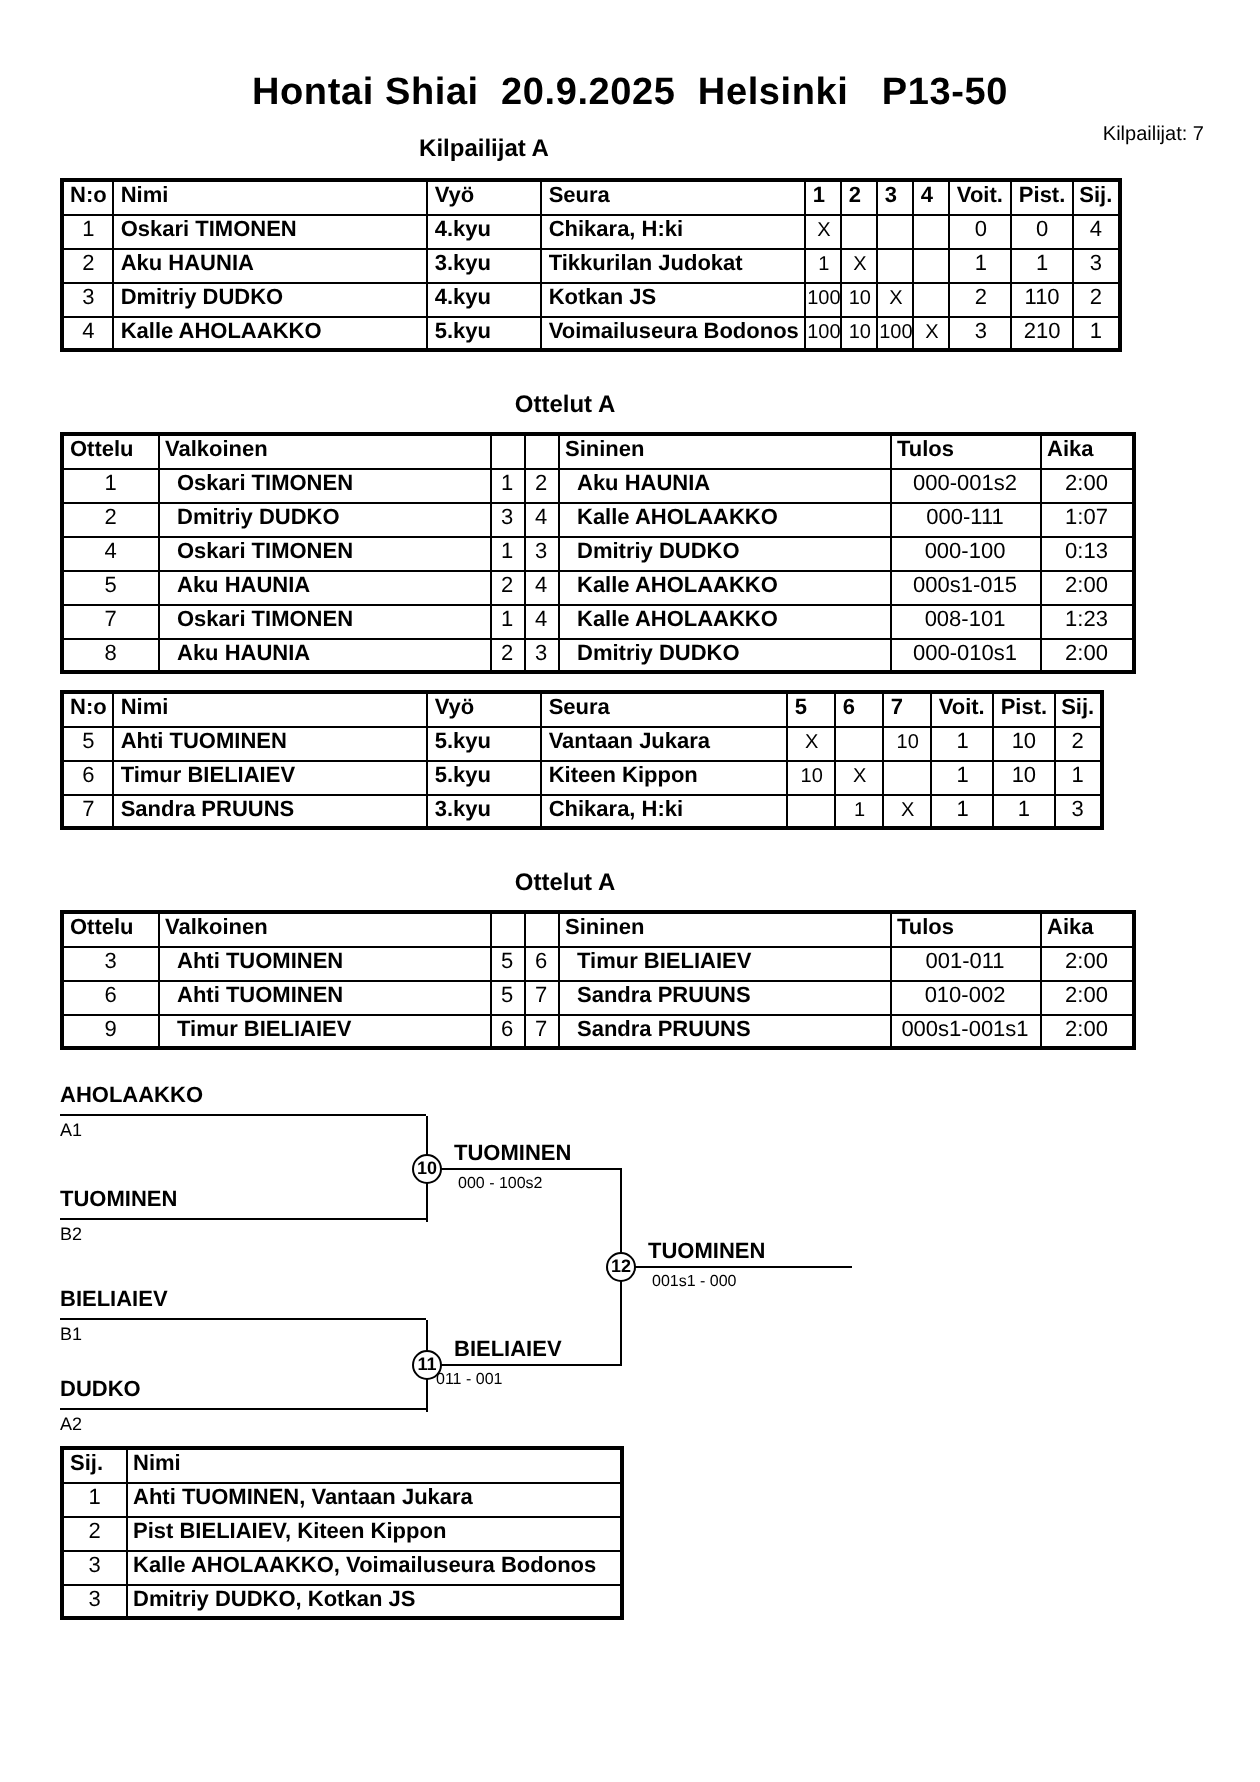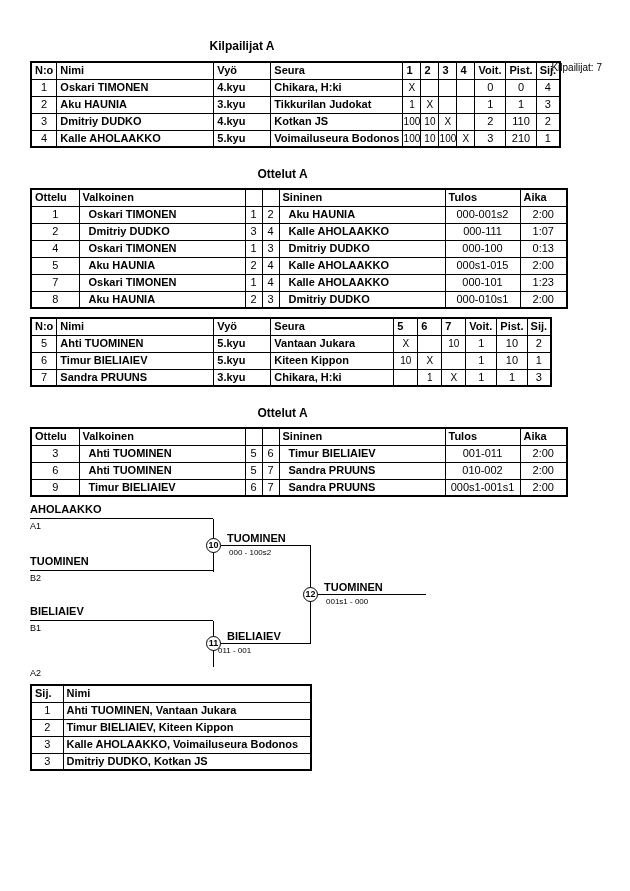--- a/index.html
+++ b/index.html
@@ -26,40 +26,41 @@
   .sm { font-size:10px; padding:1px 0; text-align:center; }
   .pad { padding-left:9px; }
 
   #heading-pool-a, #heading-pool-b { margin-top:9px; width:424px; }
   #table-pool-a, #table-pool-b { margin-top:8px; }
   #heading-matches-a, #heading-matches-b { margin-top:19px; width:505px; }
   #table-matches-a, #table-matches-b { margin-top:7px; }
   #heading-results { margin-top:6px; width:280px; }
   #table-results { margin-top:7px; }
 
-  .bracket { position:relative; margin-top:2px; width:565px; height:178px; }
+  .bracket { position:relative; margin-top:13px; width:565px; height:178px; }
   .entry {
     position:absolute; left:0; width:183px; height:16px; line-height:13px;
     font-size:11px; font-weight:bold; border-bottom:1px solid #000; padding-bottom:2px;
   }
   .seed { position:absolute; left:0; font-size:9px; line-height:10px; }
   .vl { position:absolute; width:1px; background:#000; }
   .hl { position:absolute; height:1px; background:#000; }
   .match-circle {
     position:absolute; width:15px; height:15px; border:1px solid #000; border-radius:50%;
     background:#fff; font-size:9px; font-weight:bold; text-align:center; line-height:13px; z-index:2;
   }
   .bw { position:absolute; font-size:11px; font-weight:bold; line-height:12px; }
   .bs { position:absolute; font-size:8px; line-height:9px; }
 </style>
 </head>
 <body>
 
 <div class="page">
 
+  <div class="doc-title">Hontai Shiai  20.9.2025  Helsinki   P13-50</div>
   <div class="competitors-note">Kilpailijat: 7</div>
 
   <div class="sec" id="heading-pool-a">Kilpailijat A</div>
   <table id="table-pool-a">
     <colgroup>
       <col style="width:18px">
         <col style="width:157px">
         <col style="width:57px">
         <col style="width:123px">
       <col style="width:18px">
@@ -195,21 +196,21 @@
       <td class="l pad b">Kalle AHOLAAKKO</td>
       <td class="c">000s1-015</td>
       <td class="c">2:00</td>
     </tr>
     <tr>
       <td class="c">7</td>
       <td class="l pad">Oskari TIMONEN</td>
       <td class="c">1</td>
       <td class="c">4</td>
       <td class="l pad b">Kalle AHOLAAKKO</td>
-      <td class="c">000-101</td>
+      <td class="c">008-101</td>
       <td class="c">1:23</td>
     </tr>
     <tr>
       <td class="c">8</td>
       <td class="l pad">Aku HAUNIA</td>
       <td class="c">2</td>
       <td class="c">3</td>
       <td class="l pad b">Dmitriy DUDKO</td>
       <td class="c">000-010s1</td>
       <td class="c">2:00</td>
@@ -333,20 +334,21 @@
   </tbody>
     </table>
 
   <div class="bracket">
     <div class="entry" style="top:4px">AHOLAAKKO</div>
     <div class="seed" style="top:22px">A1</div>
     <div class="entry" style="top:56px">TUOMINEN</div>
     <div class="seed" style="top:74px">B2</div>
     <div class="entry" style="top:106px">BIELIAIEV</div>
     <div class="seed" style="top:124px">B1</div>
+    <div class="entry" style="top:151px">DUDKO</div>
     <div class="seed" style="top:169px">A2</div>
 
     <div class="vl" style="left:183px;top:20px;height:53px"></div>
     <div class="vl" style="left:183px;top:122px;height:46px"></div>
     <div class="hl" style="left:183px;top:46px;width:97px"></div>
     <div class="hl" style="left:183px;top:144px;width:97px"></div>
     <div class="vl" style="left:280px;top:46px;height:99px"></div>
     <div class="hl" style="left:280px;top:95px;width:116px"></div>
 
     <div class="match-circle" style="left:176px;top:39px">10</div>
@@ -370,21 +372,21 @@
         <tr>
       <th>Sij.</th>
       <th>Nimi</th>
     </tr>
     <tr>
       <td class="c">1</td>
       <td class="l">Ahti TUOMINEN, Vantaan Jukara</td>
     </tr>
     <tr>
       <td class="c">2</td>
-      <td class="l">Timur BIELIAIEV, Kiteen Kippon</td>
+      <td class="l">Pist BIELIAIEV, Kiteen Kippon</td>
     </tr>
     <tr>
       <td class="c">3</td>
       <td class="l">Kalle AHOLAAKKO, Voimailuseura Bodonos</td>
     </tr>
     <tr>
       <td class="c">3</td>
       <td class="l">Dmitriy DUDKO, Kotkan JS</td>
     </tr>
   </tbody>

